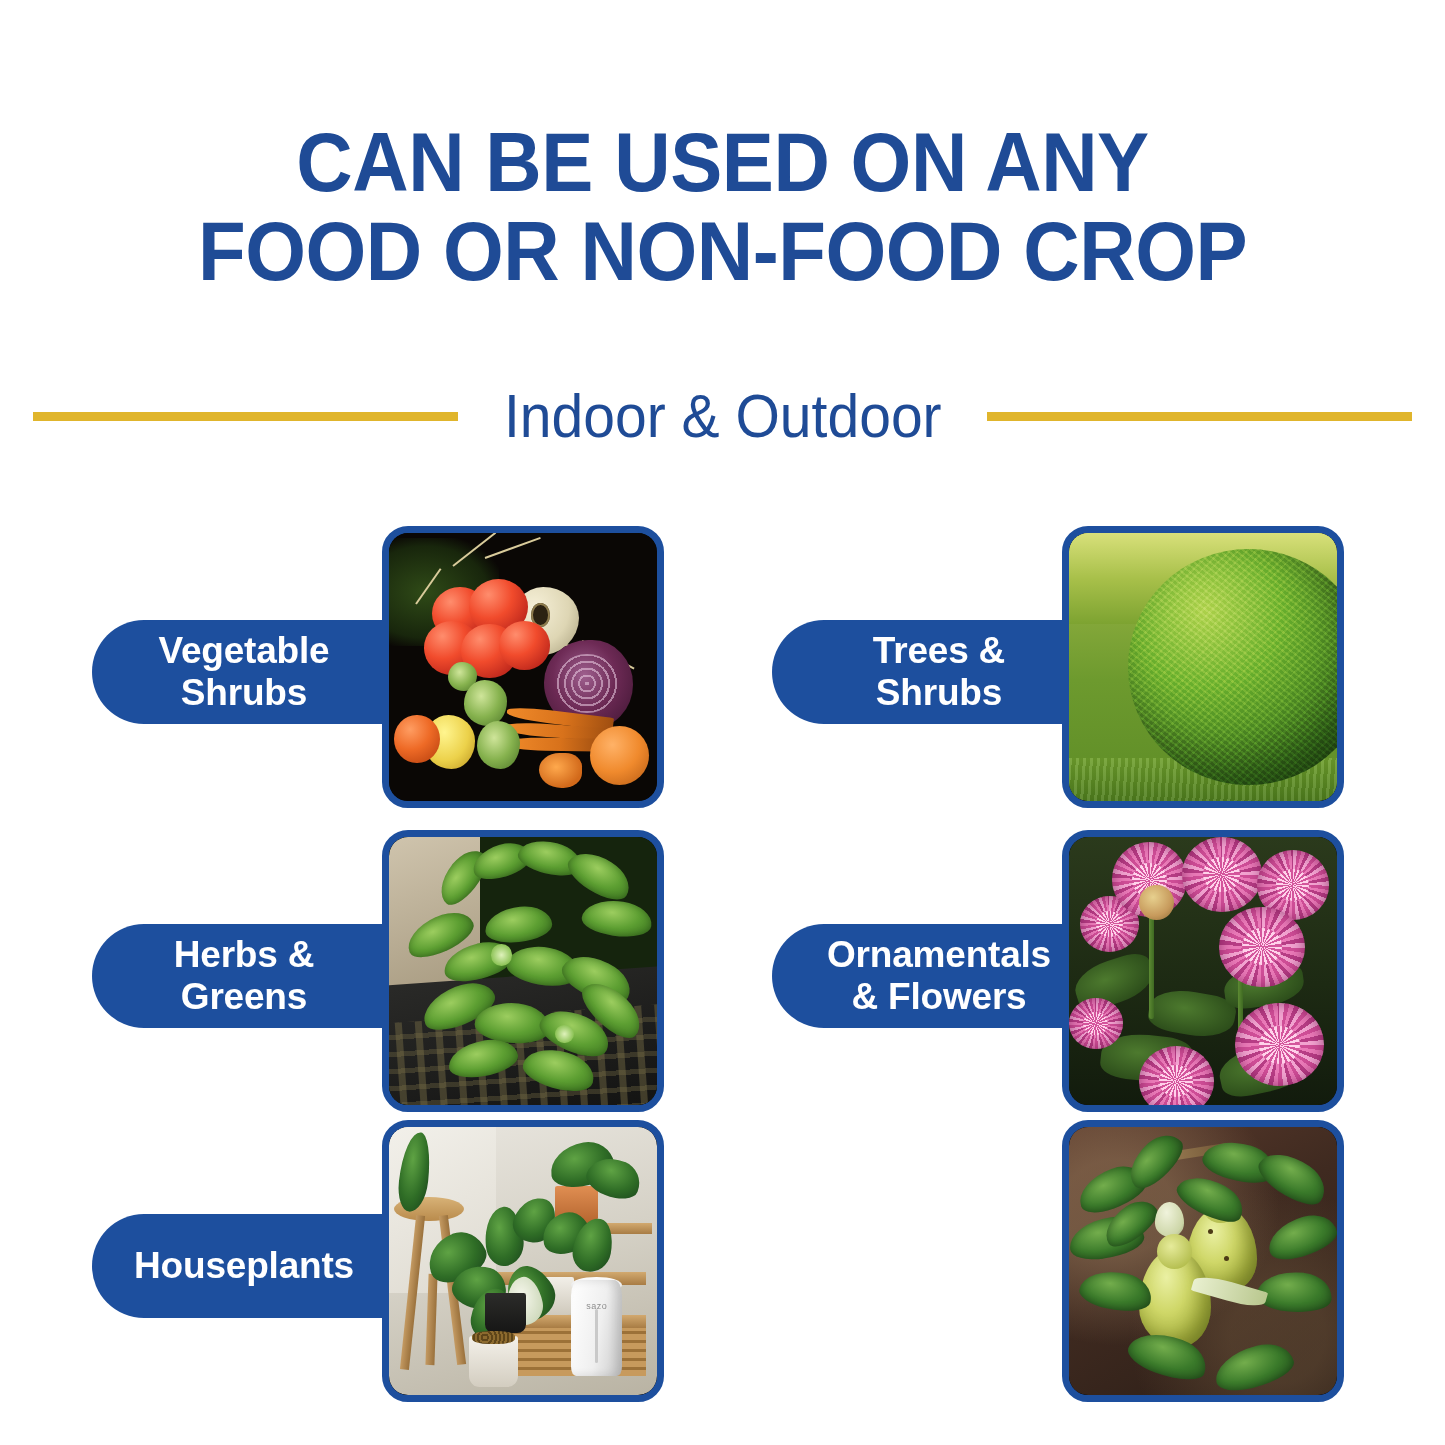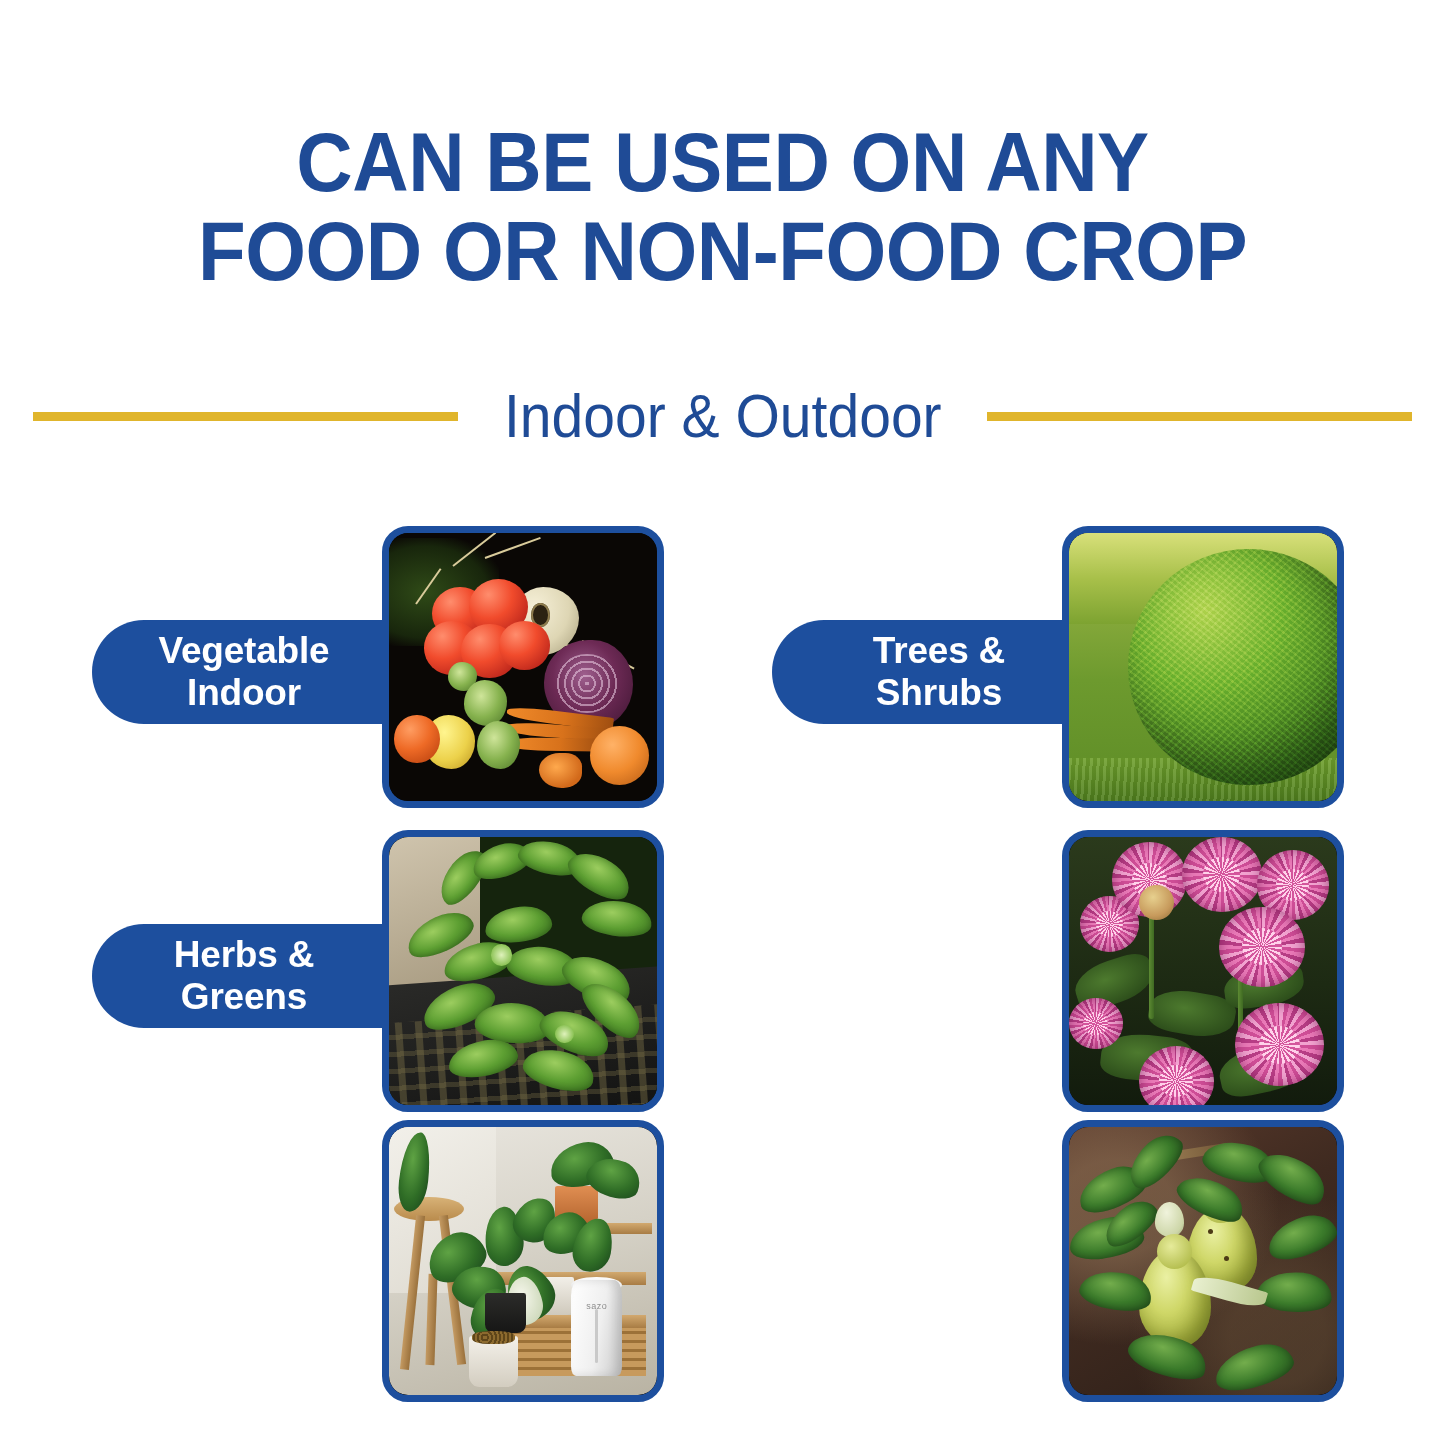--- a/index.html
+++ b/index.html
@@ -383,21 +383,21 @@
   <span class="rule rule-left"></span>
   <span class="subtitle">Indoor &amp; Outdoor</span>
   <span class="rule rule-right"></span>
 </div>
 
 <div class="grid">
 
   <div class="cell col-left row-1">
     <div class="pill pill-w-veg">
       <span class="pill-label">Vegetable
-Indoor</span>
+Shrubs</span>
     </div>
     <div class="card card-left">
       <div class="photo ph-veg">
         <span class="bgleaf"></span>
         <span class="stem s1"></span>
           <span class="stem s2"></span>
           <span class="stem s3"></span>
         <span class="stem s4"></span>
           <span class="stem s5"></span>
         <span class="turnip"></span>
@@ -464,20 +464,24 @@
         <span class="hedgeback"></span>
         <span class="lawn"></span>
           <span class="lawn2"></span>
         <span class="ball"></span>
           <span class="tex"></span>
       </div>
     </div>
   </div>
 
   <div class="cell col-right row-2">
+    <div class="pill pill-w-orn">
+      <span class="pill-label">Ornamentals
+&amp; Flowers</span>
+    </div>
     <div class="card card-right">
       <div class="photo ph-orn">
         <i class="fol f1"></i>
           <i class="fol f2"></i>
           <i class="fol f3"></i>
         <i class="fol f4"></i>
           <i class="fol f5"></i>
         <span class="stm st1"></span>
           <span class="stm st2"></span>
           <span class="stm st3"></span>
@@ -488,20 +492,23 @@
           <span class="mum m3"></span>
         <span class="bud"></span>
         <span class="mum m4"></span>
           <span class="mum m7"></span>
           <span class="mum m6"></span>
       </div>
     </div>
   </div>
 
   <div class="cell col-left row-3">
+    <div class="pill pill-w-house">
+      <span class="pill-label">Houseplants</span>
+    </div>
     <div class="card card-left">
       <div class="photo ph-house">
         <span class="wallL"></span>
         <span class="shelf sh3"></span>
         <span class="pot p1"></span>
         <i class="pl a7"></i>
           <i class="pl a8"></i>
         <span class="stool"></span>
         <i class="leg lg1"></i>
           <i class="leg lg2"></i>

